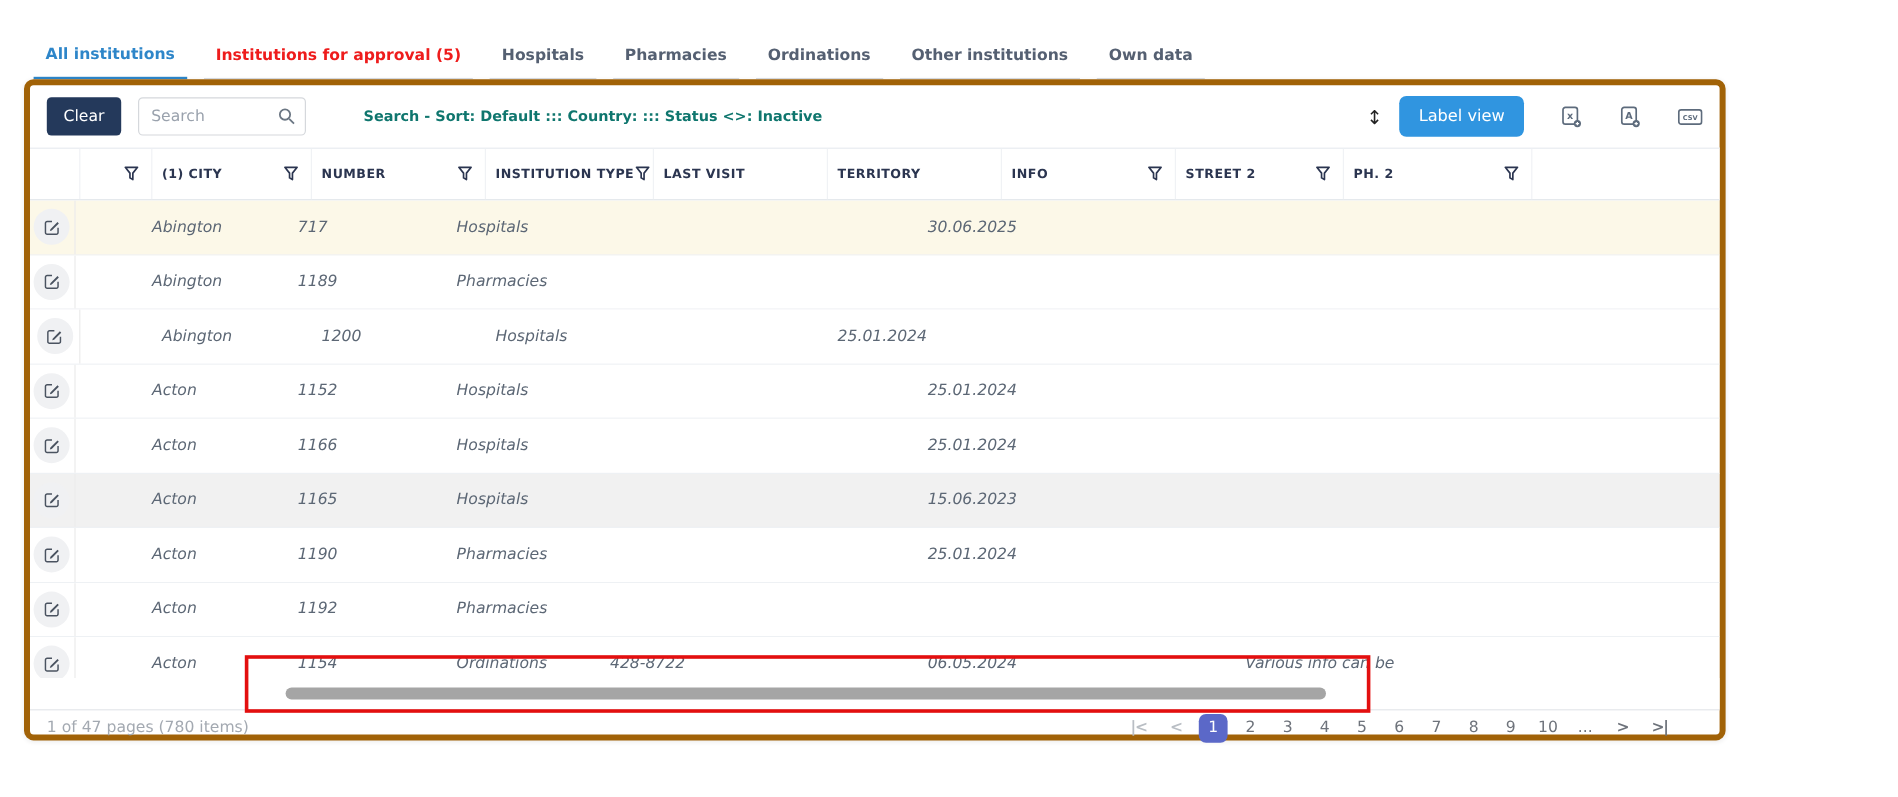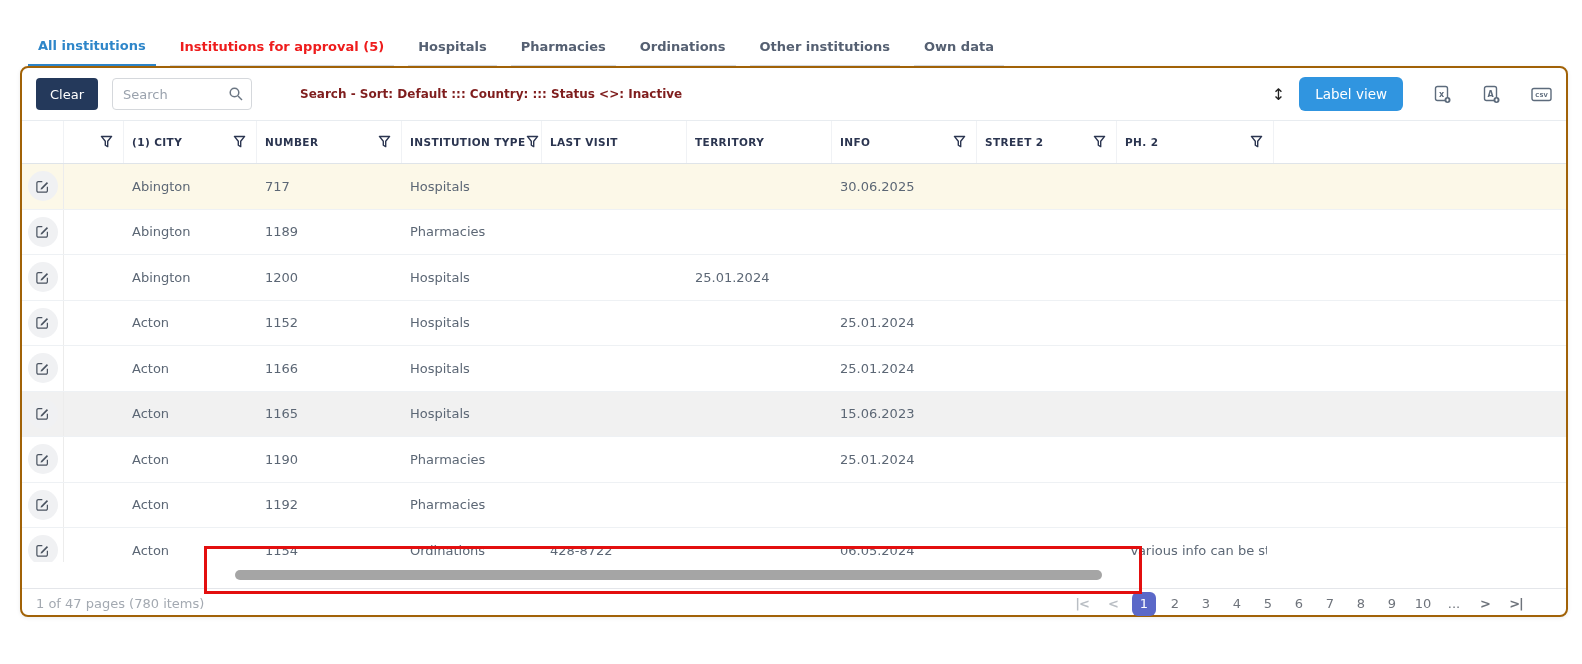--- a/index.html
+++ b/index.html
@@ -7,50 +7,50 @@
     font-family:"DejaVu Sans","Liberation Sans",sans-serif; }
 
   
   .tabbar { position:absolute; left:28px; top:30px; display:flex; align-items:flex-end; }
   .tab { font-size:13px; font-weight:bold; color:#556072; padding:8px 10px 11px 10px;
     margin-right:14px; border-bottom:1px solid #d9dde3; cursor:pointer; white-space:nowrap; }
   .tab.active { color:#2e86c9; border-bottom:2px solid #2e86c9; }
   .tab.alert { color:#ee1c1c; }
 
   
-  .card { position:absolute; left:20px; top:66px; width:1548px; height:551px;
-    background:#fff; border:2px solid #a16207; border-radius:8px;
+  .card { position:absolute; left:20px; top:66px; width:1418px; height:551px;
+    background:#fff; border:5px solid #a16207; border-radius:8px;
     box-shadow:0 1px 4px rgba(0,0,0,.08); }
 
   
   .toolbar { position:absolute; left:0; top:0; width:100%; height:52px;
     display:flex; align-items:center; padding:0 14px; }
   .btn-clear { background:#24395b; color:#fff; border:none; border-radius:4px;
     height:32px; padding:0 14px; font-size:13px; font-family:inherit; cursor:pointer; }
   .searchbox { position:relative; margin-left:14px; }
   .searchbox input { width:140px; height:32px; border:1px solid #d5d8dc; border-radius:4px;
     padding:0 30px 0 10px; font-size:13px; color:#444; font-family:inherit; outline:none; }
   .searchbox input::placeholder { color:#9aa2ad; }
   .search-ico { position:absolute; right:8px; top:8px; width:16px; height:16px; }
-  .filter-summary { margin-left:48px; font-size:12px; font-weight:bold; color:#7f1d1d; }
+  .filter-summary { margin-left:48px; font-size:12px; font-weight:bold; color:#0f766e; }
   .toolbar-right { margin-left:auto; display:flex; align-items:center; }
   .rowheight-ico { font-size:16px; color:#222; margin-right:14px; cursor:pointer; }
   .btn-labelview { background:#3095e0; color:#fff; border:none; border-radius:6px;
     height:34px; padding:0 16px; font-size:13.5px; font-family:inherit; cursor:pointer; }
   .exp-ico { margin-left:30px; cursor:pointer; display:flex; align-items:center; }
 
   
   .gridhead { position:absolute; left:0; top:52px; width:100%; height:44px;
     display:flex; border-top:1px solid #e8ecf0; border-bottom:1px solid #dfe4e9; background:#fff; }
   .hcell { display:flex; align-items:center; justify-content:space-between;
     padding:0 10px 0 8px; border-right:1px solid #f0f2f5; overflow:hidden; }
   .hcell span { font-size:10.5px; font-weight:bold; letter-spacing:.4px; color:#2b3550; white-space:nowrap; }
 
   
-  .rows { position:absolute; left:0; top:96px; width:100%; height:398px; overflow:hidden; }
+  .rows { position:absolute; left:0; top:96px; width:100%; height:398px; overflow:hidden;font-style:italic; }
   .row { display:flex; height:45.5px; border-bottom:1px solid #eef1f4; background:#fff; }
   .row.cream { background:#fcf8e8; }
   .row.gray { background:#f1f1f1; }
   .cell { display:flex; align-items:center; padding:0 8px; font-size:13px; color:#5c6775;
     overflow:hidden; white-space:nowrap; }
   .cell-edit { justify-content:center; border-right:1px solid #ececec; padding:0; }
   .edit-circle { width:30px; height:30px; border-radius:50%; background:#f0f1f3;
     display:flex; align-items:center; justify-content:center; cursor:pointer; }
 
   

